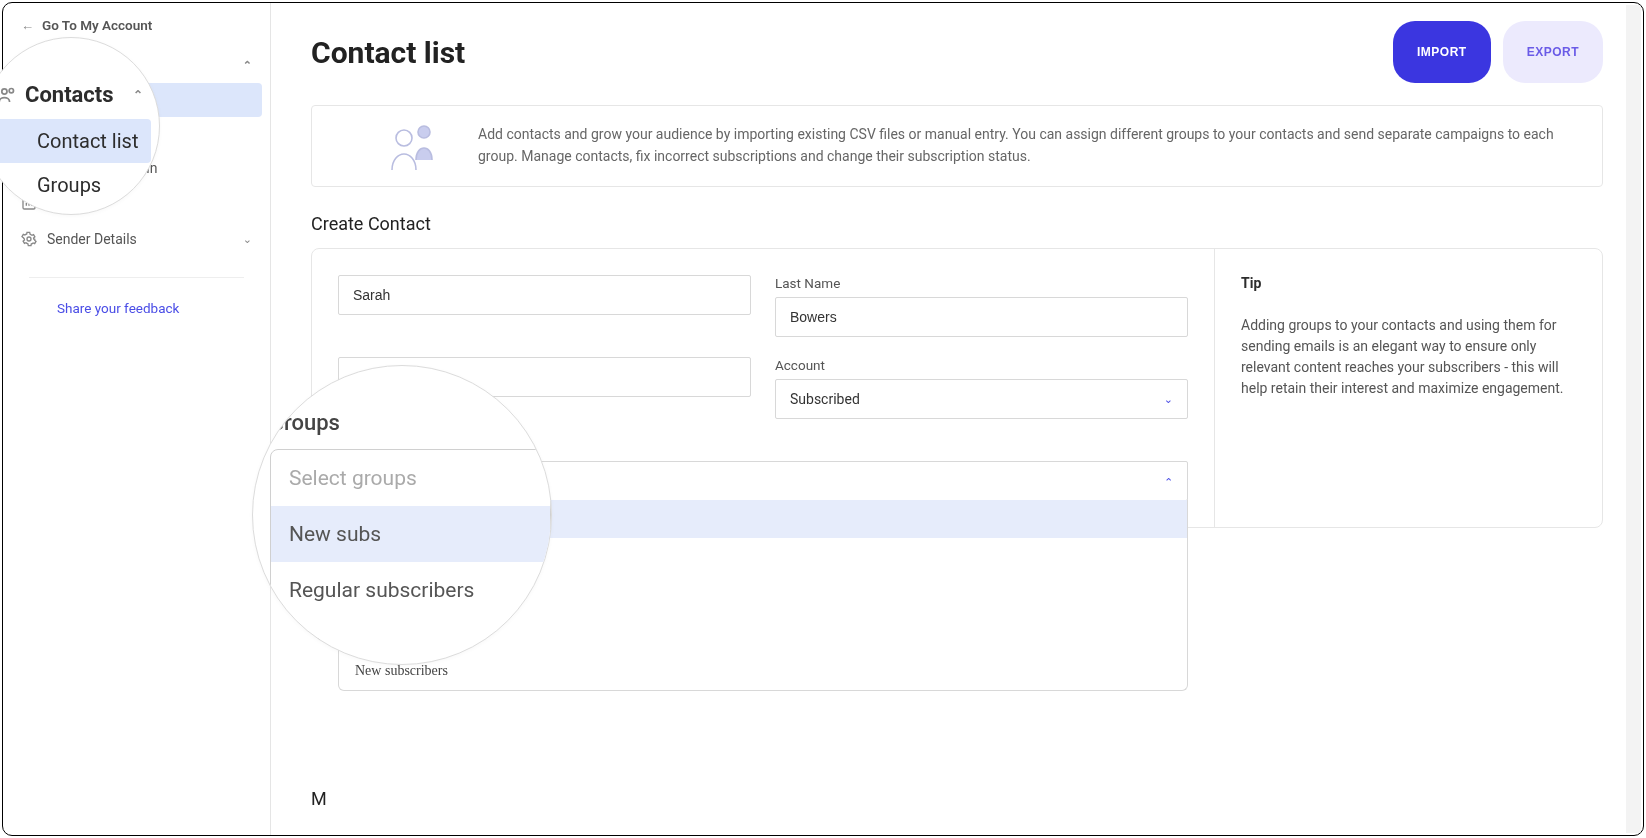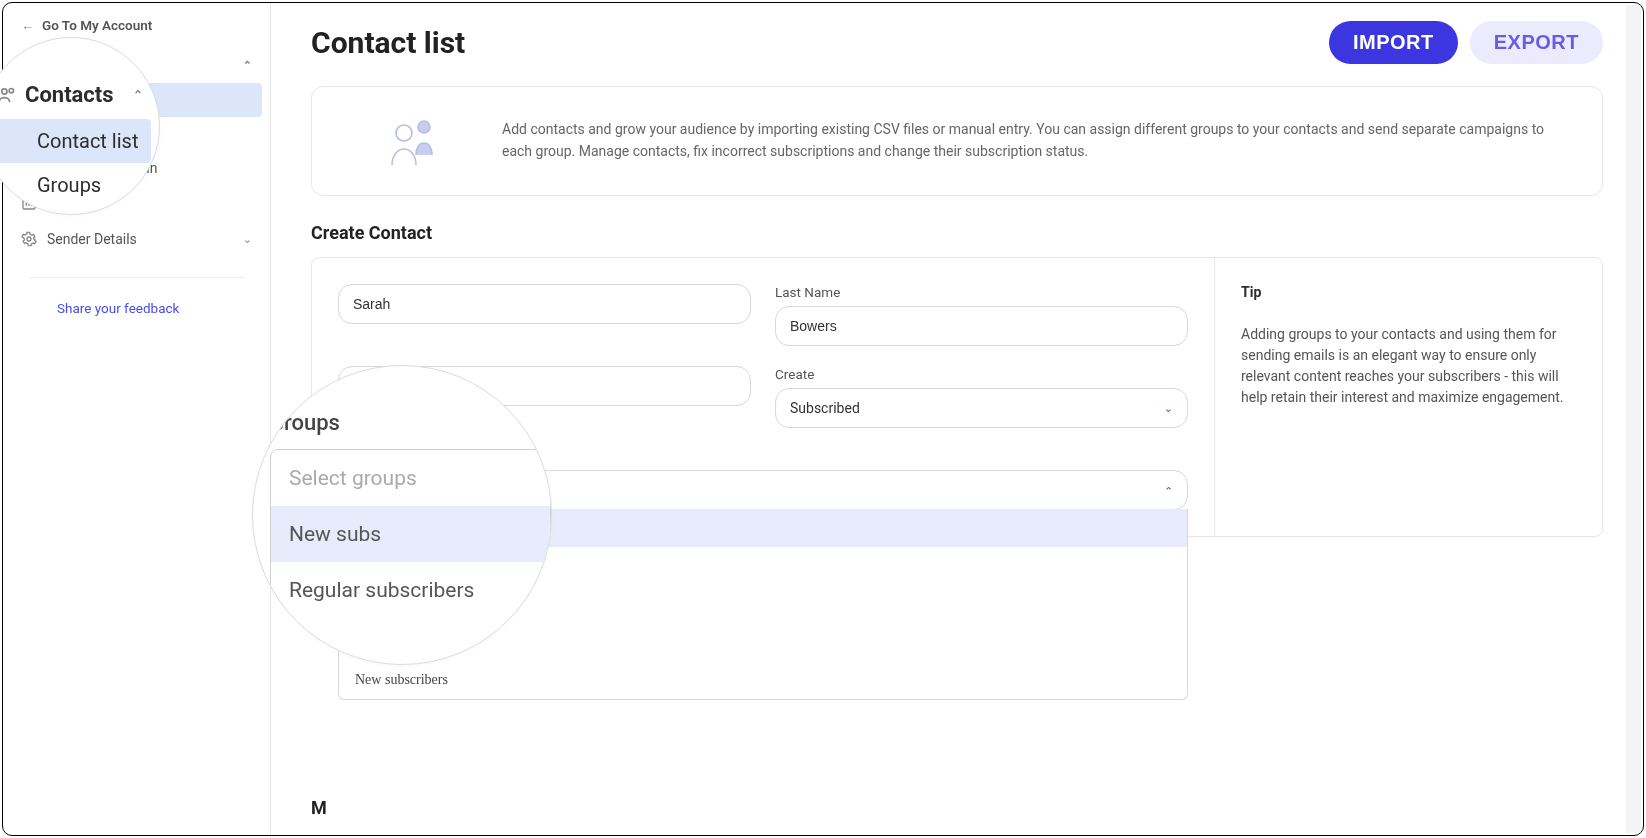--- a/index.html
+++ b/index.html
@@ -88,62 +88,62 @@
   display: flex;
   align-items: center;
   justify-content: space-between;
   margin-bottom: 22px;
 }
 .page-title { font-size: 30px; font-weight: 700; color: #222; }
 .header-btns { display: flex; gap: 12px; }
 .btn {
   border: none;
   border-radius: 22px;
-  padding: 10px 24px;
-  font-size: 20px;
+  padding: 24px 24px;
+  font-size: 12px;
   font-weight: 700;
   letter-spacing: 0.5px;
   cursor: pointer;
   text-align: right;
 }
 .btn-primary { background: #3b36e0; color: #fff; }
 .btn-secondary { background: #eceafd; color: #6a5be7; }
 .info-card {
   border: 1px solid #e6e6e6;
-  border-radius: 12px;
-  padding: 28px 30px;
-  display: flex;
-  gap: 60px;
+  border-radius: 4px;
+  padding: 14px 30px;
+  display: flex;
+  gap: 36px;
   align-items: center;
   margin-bottom: 26px;
 }
 .info-icon { width: 60px; height: 52px; flex-shrink: 0; margin-left: 40px; }
 .info-text { font-size: 14px; color: #666; line-height: 1.55; }
-.section-title { font-size: 18px; font-weight: 700; margin-bottom: 14px; color: #222;}
+.section-title { font-size: 18px; font-weight: 400; margin-bottom: 14px; color: #222;}
 .form-card {
   border: 1px solid #e6e6e6;
   border-radius: 8px;
   display: flex;
   position: relative;
 }
 .form-left { flex: 1; padding: 26px; }
 .form-right {
   width: 388px;
   border-left: 1px solid #e6e6e6;
   padding: 26px;
   font-size: 14px;
 }
 .tip-title { font-weight: 700; margin-bottom: 4px;}
 .tip-body { color: #555; line-height: 1.5; margin-top: 24px;}
 .row { display: flex; gap: 24px; margin-bottom: 20px;}
 .field { flex: 1; display: flex; flex-direction: column; gap: 6px;}
 .field label { font-size: 13.5px; color: #555;}
 .field input, .select-box, .groups-box {
   border: 1px solid #d8d8d8;
-  border-radius: 14px;
+  border-radius: 2px;
   padding: 10px 14px;
   font-size: 14px;
   color: #333;
   background: #fff;
   height: 40px;
 }
 .select-box { display: flex; align-items: center; justify-content: space-between; cursor: pointer;}
 .select-box .chev { color: #4a4de6; font-size: 11px; }
 .groups-label { font-size: 13.5px; color: #555; margin-bottom: 6px;}
 .groups-wrap { position: relative; }
@@ -308,21 +308,21 @@
           <div class="field">
             <label>Last Name</label>
             <input type="text" value="Bowers" style="">
           </div>
         </div>
         <div class="row">
           <div class="field">
             <input type="text" value="" style="">
           </div>
           <div class="field">
-            <label>Create</label>
+            <label>Account</label>
             <div class="select-box">
               <span>Subscribed</span>
               <span class="chev">⌄</span>
             </div>
           </div>
         </div>
         <div class="groups-label">Groups</div>
         <div class="groups-wrap">
           <div class="groups-box">
             <span class="placeholder">Select groups</span>

